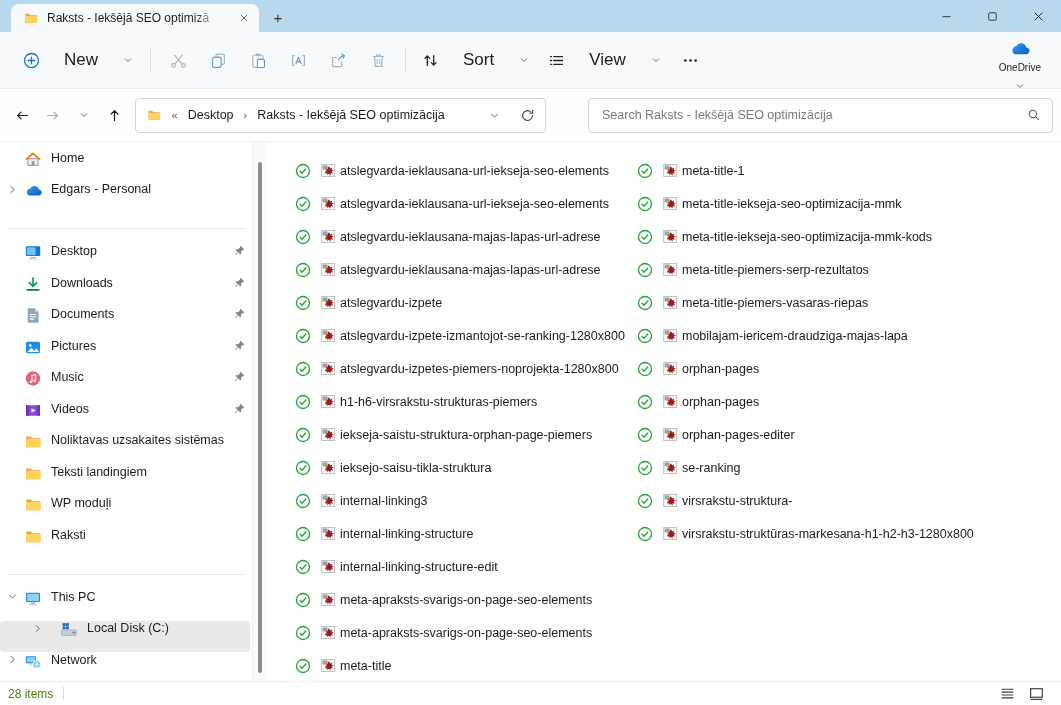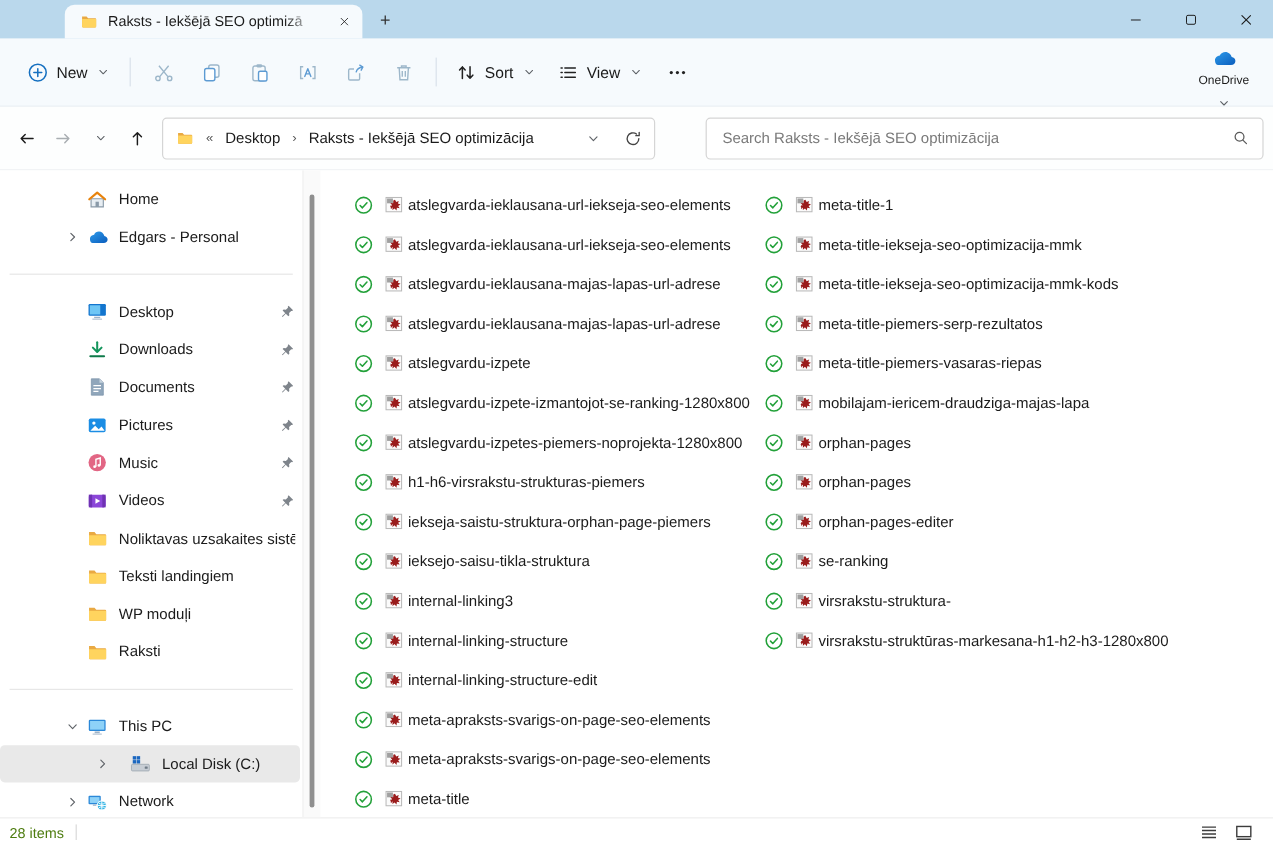--- a/index.html
+++ b/index.html
@@ -2,34 +2,34 @@
 <html style="--titlebar: #bad8ec; --chrome: #f6fafd; --accent: #1670c0; --selected: #e9e9e9;"><head>
 <meta charset="utf-8">
 <style>
   html,body{margin:0;padding:0;}
   body{width:1061px;height:705px;overflow:hidden;font-family:"Liberation Sans","DejaVu Sans",sans-serif;color:#1b1b1b;background:#fff;}
   .window{width:1061px;height:705px;display:flex;flex-direction:column;position:relative;background:#fff;}
   .icn{display:inline-block;}
   .icn svg{width:100%;height:100%;display:block;}
 
   
-  .titlebar{height:32px;background:var(--titlebar,#bad8ec);display:flex;align-items:flex-end;position:relative;flex:none;padding-left:43px;}
+  .titlebar{height:32px;background:var(--titlebar,#bad8ec);display:flex;align-items:flex-end;position:relative;flex:none;}
   .tab{margin-left:11px;width:230px;height:28px;background:var(--chrome,#f6fafd);border-radius:8px 8px 0 0;display:flex;align-items:center;gap:8px;padding:0 6px 0 12px;font-size:12px;}
   .tab-folder{width:16px;height:14px;flex:none;}
   .tab-title{flex:1;white-space:nowrap;overflow:hidden;-webkit-mask-image:linear-gradient(90deg,#000 82%,transparent 98%);mask-image:linear-gradient(90deg,#000 82%,transparent 98%);}
   .tab-close{width:19px;height:19px;border-radius:4px;display:flex;align-items:center;justify-content:center;flex:none;}
   .tab-close .icn{width:10px;height:10px;}
   .newtab{width:26px;height:24px;margin-left:6px;margin-bottom:3px;display:flex;align-items:center;justify-content:center;font-size:15px;color:#333;border-radius:4px;}
   .win-controls{position:absolute;right:0;top:0;height:32px;display:flex;}
   .win-btn{width:46px;height:32px;display:flex;align-items:center;justify-content:center;}
   .win-btn .icn{width:13px;height:13px;}
 
   
   .commandbar{height:56px;background:var(--chrome,#f6fafd);display:flex;align-items:center;padding:0 10px 0 14px;flex:none;border-bottom:1px solid #e9eef2;}
-  .cmd-btn{display:flex;align-items:center;gap:7px;height:36px;padding:0 9px;border-radius:4px;font-size:13px;}
+  .cmd-btn{display:flex;align-items:center;gap:24px;height:36px;padding:0 9px;border-radius:4px;font-size:17px;}
   .cmd-ico-btn{width:40px;height:36px;display:flex;align-items:center;justify-content:center;border-radius:4px;}
   .cmd-icon{width:17px;height:17px;}
   .cmd-chev{width:12px;height:12px;color:#5f6368;}
   .cmd-sep{width:1px;height:24px;background:#d9e2ea;margin:0 7px;flex:none;}
   .cmd-right{margin-left:auto;display:flex;align-items:center;gap:7px;padding:0 10px;height:36px;border-radius:4px;font-size:10px;flex-direction:column;}
   .cloud-icn{width:21px;height:13px;}
 
   
   .addressrow{height:52px;background:#fdfefe;display:flex;align-items:center;padding:0 8px;flex:none;border-bottom:1px solid #eef1f3;}
   .nav-btn{width:30px;height:30px;display:flex;align-items:center;justify-content:center;border-radius:4px;margin-right:2px;}
@@ -42,21 +42,21 @@
   .addr-chev{width:13px;height:13px;color:#5f6368;}
   .addr-refresh{width:15px;height:15px;margin-left:12px;}
   .search-box{margin-left:42px;width:462px;height:33px;border:1px solid #d5d5d5;border-radius:4px;background:#fff;display:flex;align-items:center;padding:0 11px;}
   .search-input{flex:1;border:none;outline:none;background:transparent;font-size:12.5px;font-family:inherit;color:#a16207;}
   .search-input::placeholder{color:#7a7a7a;}
   .search-icn{width:14px;height:14px;flex:none;}
 
   
   .content{flex:1;display:flex;min-height:0;position:relative;background:#fff;}
   .sidebar{width:252px;flex:none;padding-top:8px;overflow:hidden;font-size:12.5px;}
-  .side-item{height:31px;margin:0.5px 2px 0.5px 0;display:flex;align-items:center;border-radius:4px;padding-right:4px;padding-left:48px;}
+  .side-item{height:31px;margin:0.5px 2px 0.5px 0;display:flex;border-radius:4px;padding-right:4px;}
   .side-item.selected{background:var(--selected,#e9e9e9);}
   .side-chev{width:24px;height:14px;display:flex;align-items:center;justify-content:center;color:#5f6368;flex:none;}
   .side-chev .icn{width:13px;height:13px;}
   .indent2 .side-chev{width:46px;padding-left:14px;}
   .side-icon{width:18px;height:17px;margin-right:9px;flex:none;}
   .side-label{flex:1;white-space:nowrap;overflow:hidden;}
   .side-pin{width:13px;height:13px;margin-left:6px;flex:none;}
   .side-sep{height:1px;background:#e7e7e7;margin:15px 8px;}
   .side-scrollbar{width:14px;flex:none;position:relative;background:#fafafa;border-left:1px solid #f0f0f0;}
   .side-thumb{position:absolute;left:5px;width:4px;top:20px;bottom:8px;background:#8f8f8f;border-radius:2px;}

